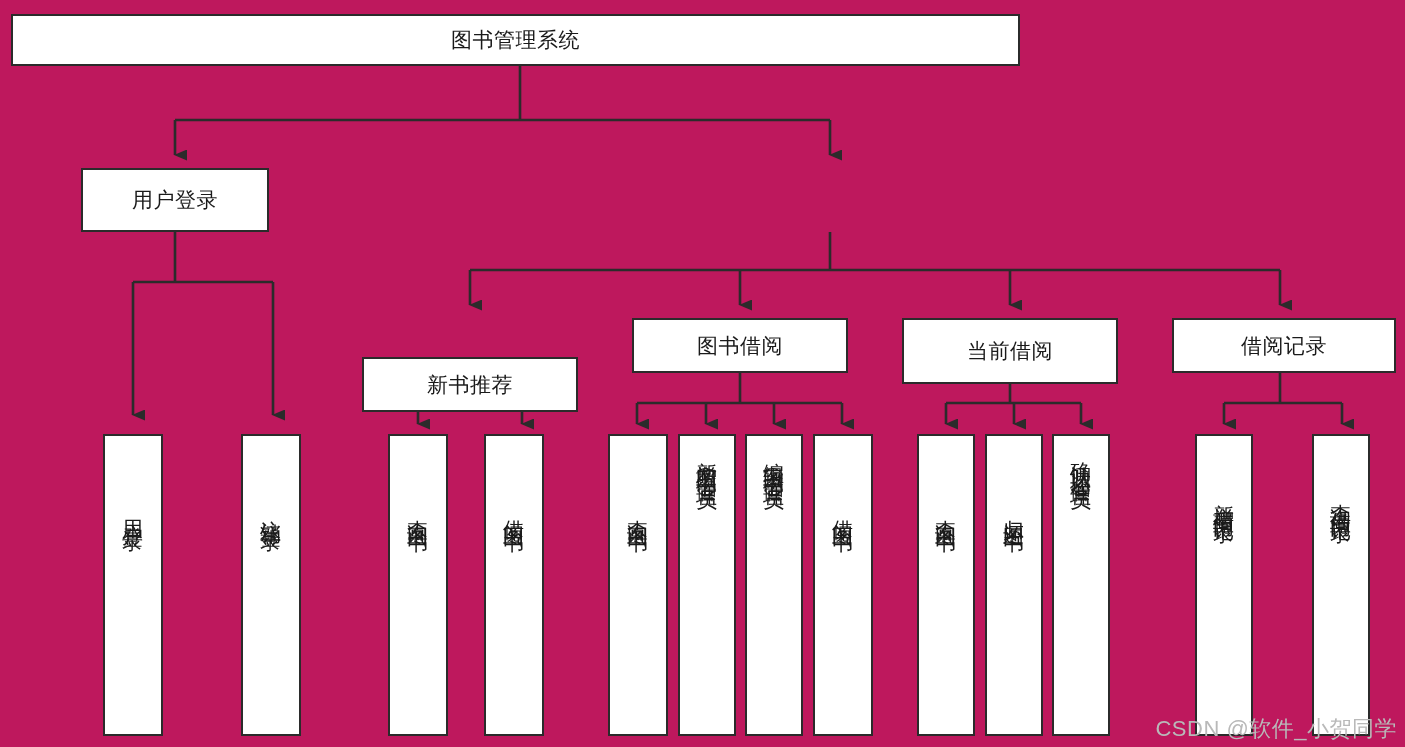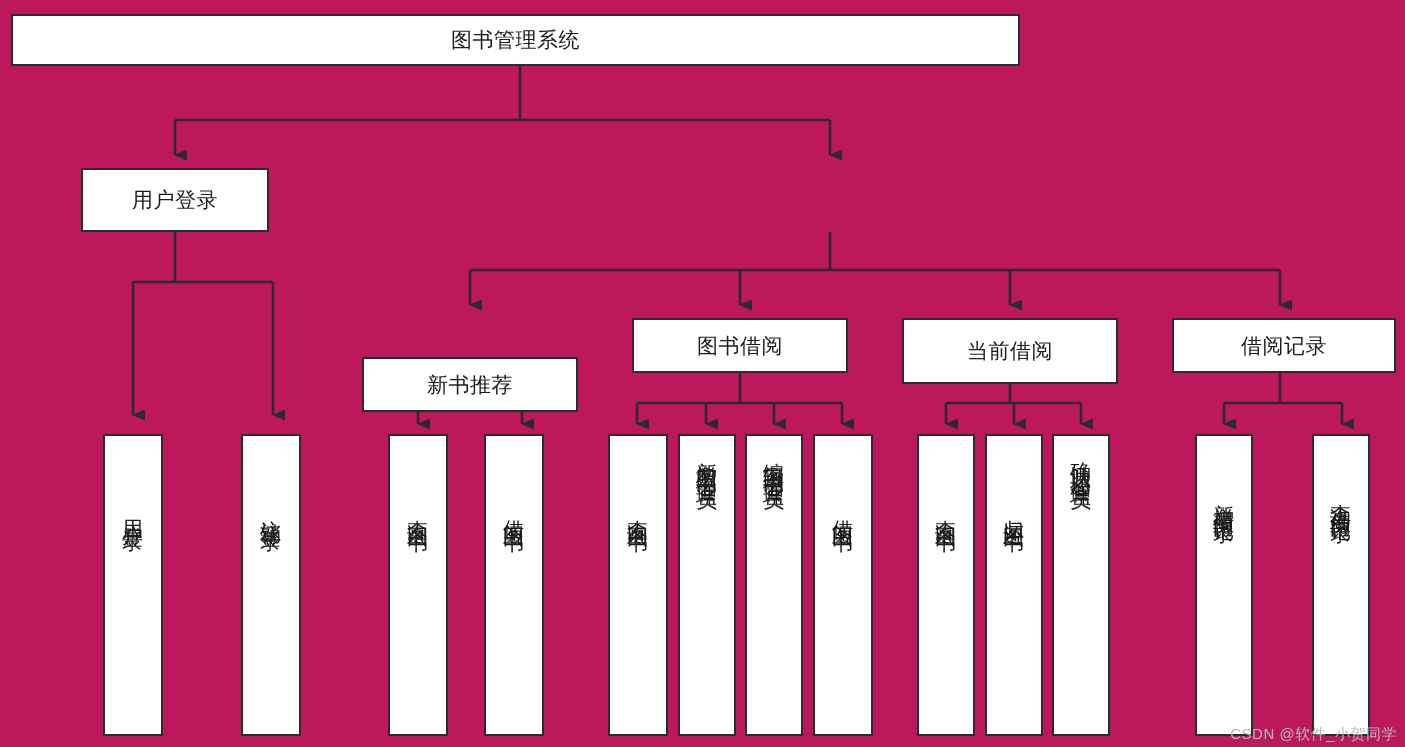--- a/index.html
+++ b/index.html
@@ -57,21 +57,21 @@
   .node.vert.mid .node-label {
     padding-top: 58px;
   }
   .node.vert.mid2 .node-label {
     padding-top: 42px;
   }
   .watermark {
     position: absolute;
     right: 8px;
     bottom: 3px;
-    font-size: 15px;
+    font-size: 22px;
     color: #b9b9b9;
     white-space: nowrap;
     letter-spacing: 0.5px;
   }
 </style>
 </head>
 <body>
 
 <div id="canvas">
 

